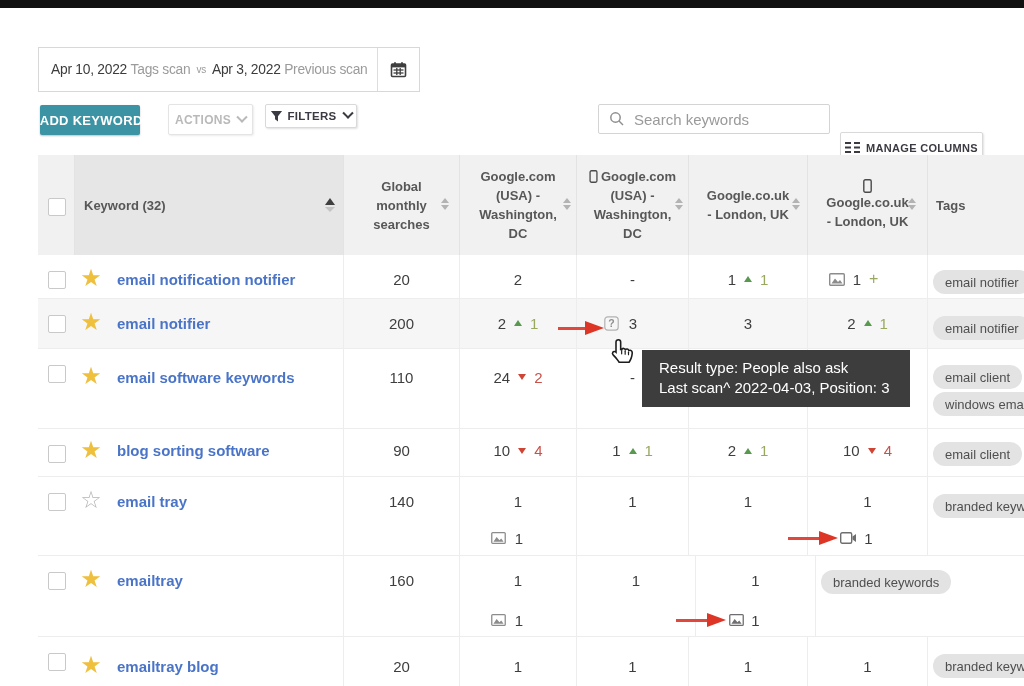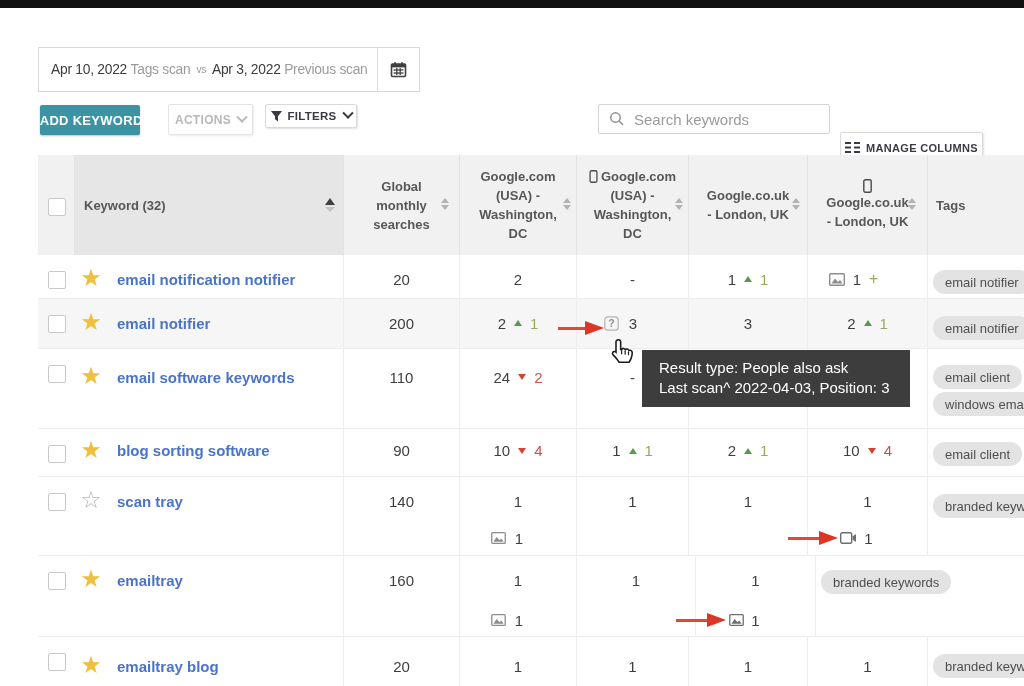--- a/index.html
+++ b/index.html
@@ -329,21 +329,21 @@
       </div>
   </div>
 
   <div class="row trow" style="height:79px">
     <div class="cell c1">
         <div class="checkbox"></div>
       </div>
     <div class="cell c2">
         <div class="line1 kwline">
           <span class="star o">☆</span>
-          <span class="kw">scan tray</span>
+          <span class="kw">email tray</span>
         </div>
       </div>
     <div class="cell c3">
         <div class="line1">140</div>
       </div>
     <div class="cell c4">
         <div class="line1">1</div>
         <div class="line2" style="height:26px">
           <span style="display:flex;align-items:center;gap:9px;position:relative;left:-11px">
             <svg width="15" height="12" viewBox="0 0 16 13">

